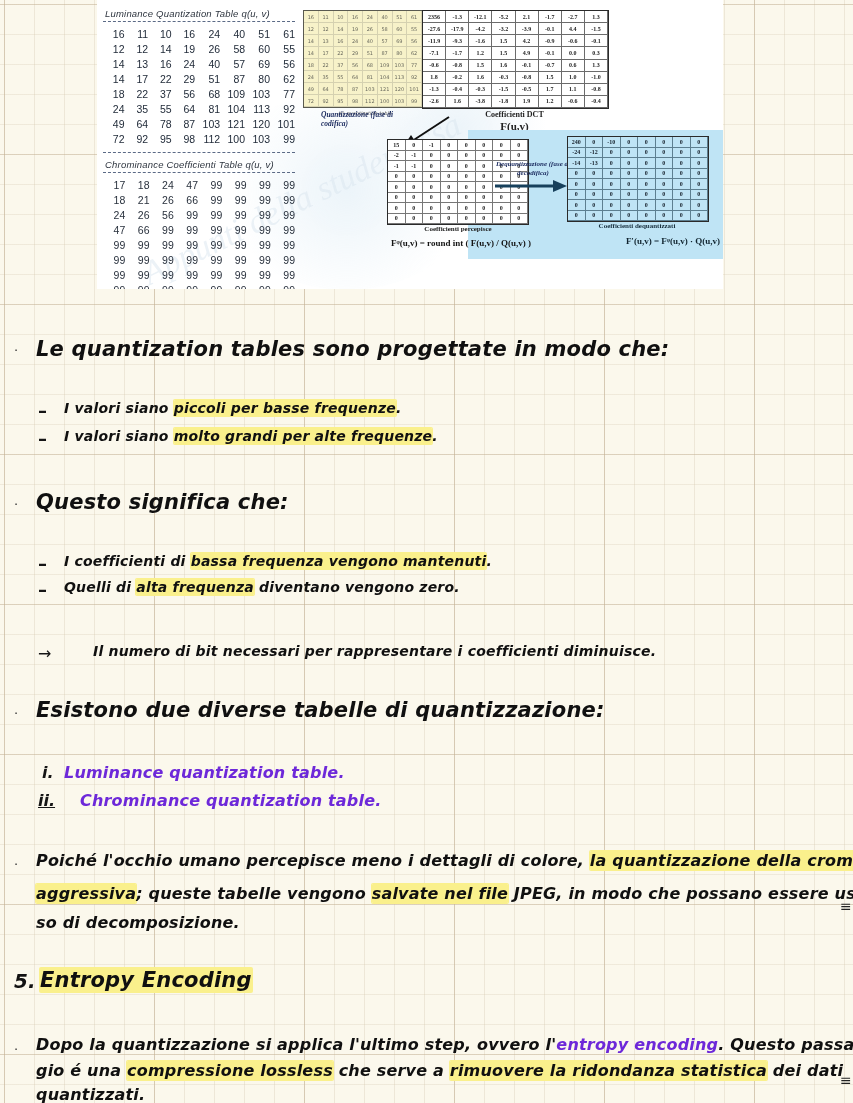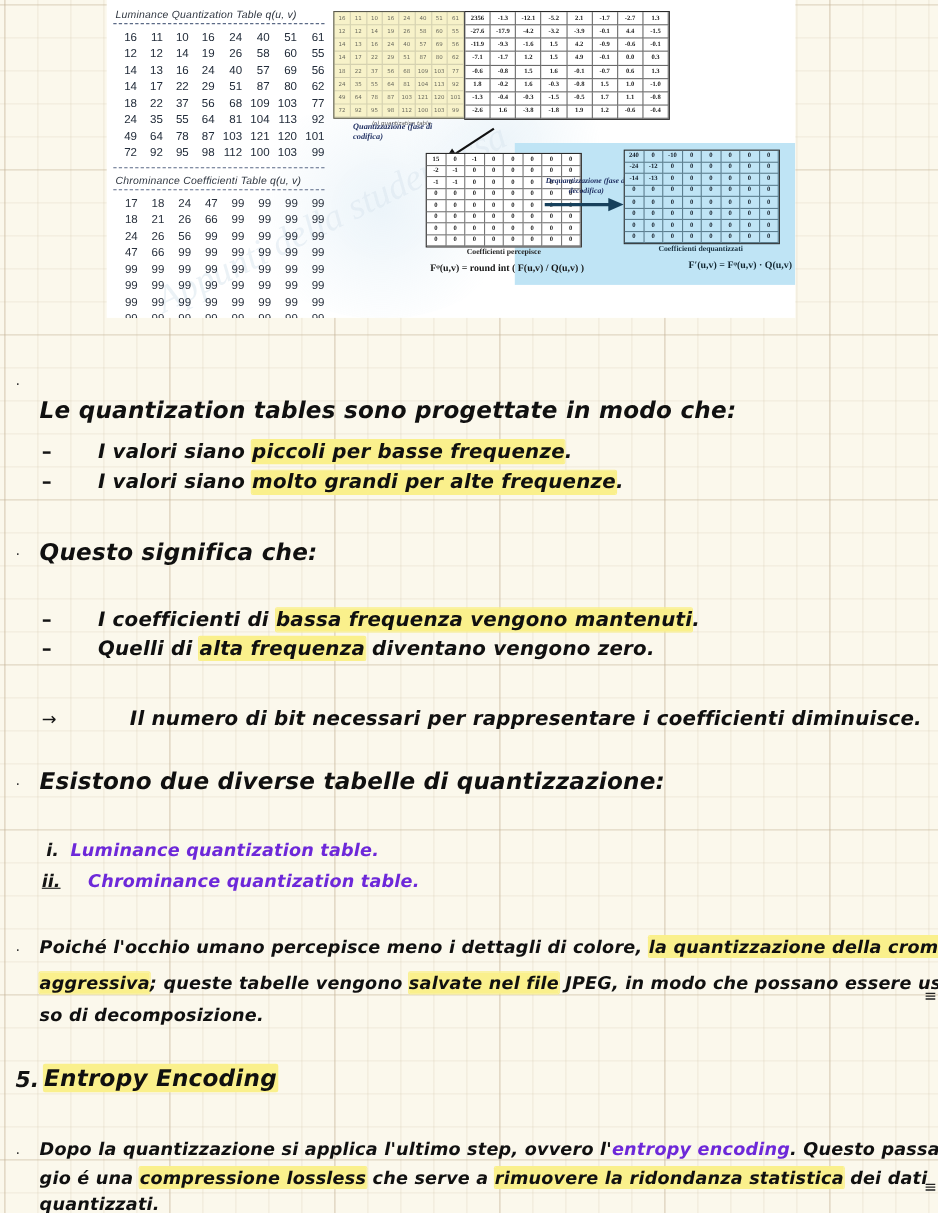--- a/index.html
+++ b/index.html
@@ -180,21 +180,21 @@
   .bullet{
     position:absolute;font-size:13px;color:#333;line-height:1;
   }
   .hl{
     background:#faf08c;
     box-shadow:0 0 0 1px #faf08c;
     border-radius:1px;
   }
   .red{ color:#6d28d9; }
   .big{ font-size:21px; }
-  .med{ font-size:18px;margin-left:25px; }
+  .med{ font-size:14px; }
   .sml{ font-size:16px; }
 
   .dash{
     position:absolute;font-size:18px;color:#151515;font-weight:700;
   }
   .arrowch{
     position:absolute;font-size:16px;color:#151515;
   }
   .romnum{
     position:absolute;font-style:italic;font-size:16px;color:#151515;font-weight:600;
@@ -525,20 +525,24 @@
       <span>-0.8</span>
       <span>-2.6</span>
       <span>1.6</span>
       <span>-3.8</span>
       <span>-1.8</span>
       <span>1.9</span>
       <span>1.2</span>
       <span>-0.6</span>
       <span>-0.4</span>
     </div>
+  <div class="dct-cap">
+    <span>Coefficienti DCT</span>
+    <b>F(u,v)</b>
+  </div>
 
   <div class="quantlabel">Quantizzazione (fase di codifica)</div>
   <svg class="arrow1" viewBox="0 0 60 40">
     <line x1="56" y1="4" x2="10" y2="34" stroke="#111" stroke-width="2"></line>
     <polygon points="10,34 22,28 18,22" fill="#111"></polygon>
   </svg>
 
   <div class="bluepanel"></div>
 
   <div class="qcoef" id="qcoef">
@@ -680,21 +684,21 @@
       <span>0</span>
       <span>0</span>
       <span>0</span>
       <span>0</span>
     </div>
   <div class="deq-cap">Coefficienti dequantizzati</div>
   <div class="formula2">Fʹ(u,v) = Fᵠ(u,v) · Q(u,v)</div>
 </div>
 
 <div class="bullet" style="left:14px;top:344px;">·</div>
-<div class="hand hw big" style="left:36px;top:337px;margin-top:24px;">Le quantization tables sono progettate in modo che:</div>
+<div class="hand hw big" style="left:36px;top:337px;">Le quantization tables sono progettate in modo che:</div>
 
 <div class="dash" style="left:38px;top:400px;">–</div>
 <div class="hand hw med" style="left:64px;top:400px;">
   <span>I valori siano </span><span class="hl">piccoli per basse frequenze</span><span>.</span>
 </div>
 
 <div class="dash" style="left:38px;top:428px;">–</div>
 <div class="hand hw med" style="left:64px;top:428px;">
   <span>I valori siano </span><span class="hl">molto grandi per alte frequenze</span><span>.</span>
 </div>

